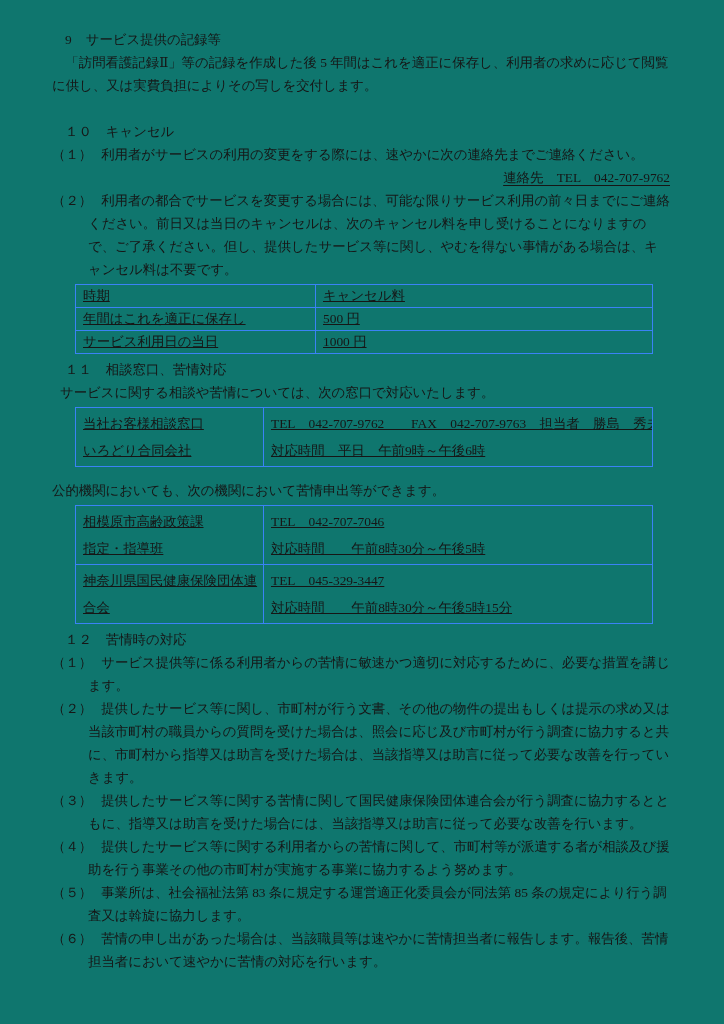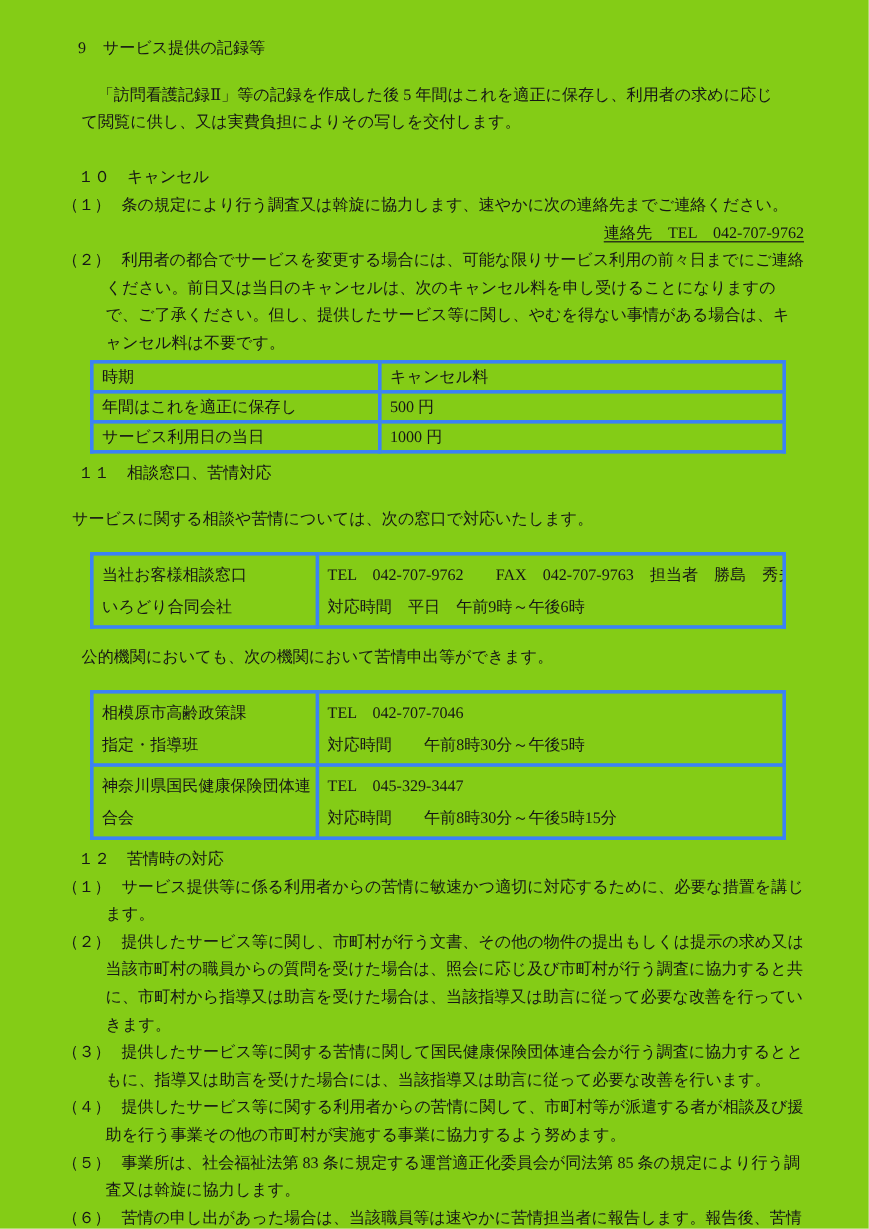--- a/index.html
+++ b/index.html
@@ -1,53 +1,54 @@
 <!DOCTYPE html>
 <html lang="ja"><head>
 <meta charset="utf-8">
 <style>
   html, body { margin: 0; padding: 0; background: #ffffff; }
   .page {
     width: 724px;
     height: 1024px;
-    background: #84cc16;
+    background: #0f766e;
     overflow: hidden;
     color: #161616;
     font-family: "Liberation Serif", "DejaVu Serif", serif;
     font-size: 13.4px;
     line-height: 23px;
     box-sizing: border-box;
   }
   .content { padding: 28px 54px 0 52px; }
 
   .sec-heading { margin-left: 13px; }
   .sec-title { margin-left: 14px; }
 
-  .para { margin: 16px; }
+  .para { margin: 0; }
 
   .item { margin: 0 0 0 36px; text-indent: -36px; }
   .item .num { margin-right: 9px; }
 
   .contact-line { text-align: right; margin: 0 0 0 0; }
   .contact-line .u { text-decoration: underline; text-underline-offset: 3px; }
 
   .intro-indent { margin-left: 8px; }
 
   table.tbl {
     border-collapse: collapse;
     table-layout: fixed;
     margin-left: 23px;
     width: 577px;
   }
   table.tbl td {
-    border: 3px solid #3b82f6;
+    border: 1px solid #3b82f6;
     padding: 0 7px;
     vertical-align: top;
     overflow: hidden;
     white-space: nowrap;
+    text-decoration: underline;
   }
   table.tbl1 td { line-height: 22px; height: 22px; }
   table.tbl1 col.c1 { width: 240px; }
   table.tbl1 col.c2 { width: 337px; }
 
   table.tbl2 td { line-height: 27px; padding: 2px 7px; }
   table.tbl2 col.c1 { width: 188px; }
   table.tbl2 col.c2 { width: 389px; }
 
   .mt-xs { margin-top: 3px; }
@@ -63,21 +64,21 @@
 
     <div class="sec-heading">
       <span>9</span><span class="sec-title">サービス提供の記録等</span>
     </div>
     <p class="para">　「訪問看護記録Ⅱ」等の記録を作成した後 5 年間はこれを適正に保存し、利用者の求めに応じて閲覧に供し、又は実費負担によりその写しを交付します。</p>
 
     <div class="sec-heading mt-lg">
       <span>１０</span><span class="sec-title">キャンセル</span>
     </div>
     <p class="item">
-      <span class="num">（１）</span><span>条の規定により行う調査又は斡旋に協力します、速やかに次の連絡先までご連絡ください。</span>
+      <span class="num">（１）</span><span>利用者がサービスの利用の変更をする際には、速やかに次の連絡先までご連絡ください。</span>
     </p>
     <p class="contact-line">
       <span class="u">連絡先　TEL　042-707-9762</span>
     </p>
     <p class="item">
       <span class="num">（２）</span><span>利用者の都合でサービスを変更する場合には、可能な限りサービス利用の前々日までにご連絡ください。前日又は当日のキャンセルは、次のキャンセル料を申し受けることになりますので、ご了承ください。但し、提供したサービス等に関し、やむを得ない事情がある場合は、キャンセル料は不要です。</span>
     </p>
 
     <table class="tbl tbl1 mt-xs">
       <colgroup>

